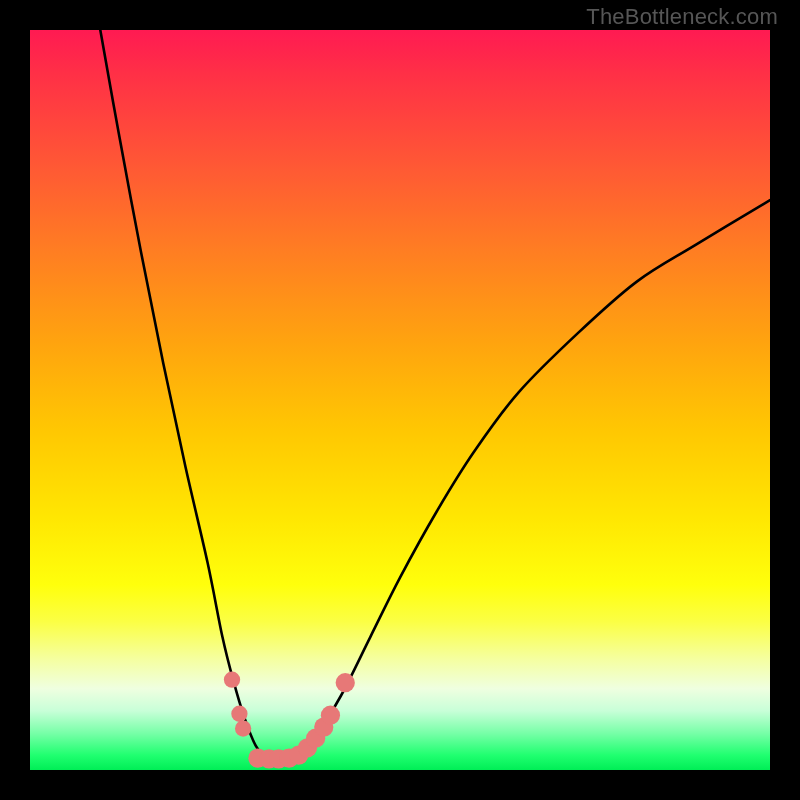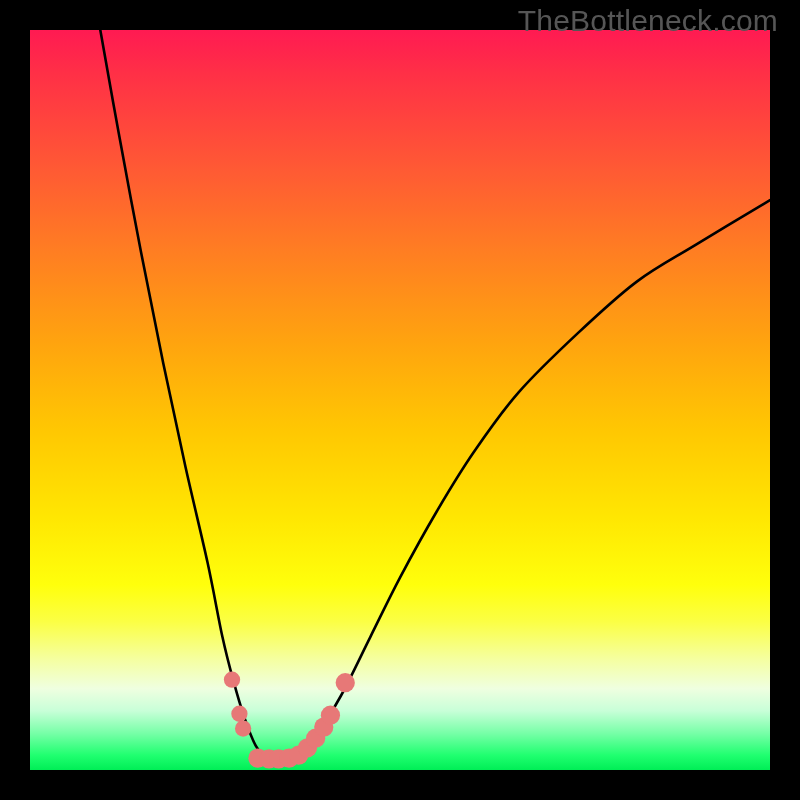--- a/index.html
+++ b/index.html
@@ -8,21 +8,21 @@
     width: 800px;
     height: 800px;
     background: #000;
     position: relative;
   }
   .watermark {
     position: absolute;
     top: 4px;
     right: 22px;
     font-family: Arial, Helvetica, sans-serif;
-    font-size: 30px;
+    font-size: 22px;
     color: #565656;
     letter-spacing: 0.2px;
     z-index: 5;
     font-weight: 400;
   }
   .plot-frame {
     position: absolute;
     left: 30px;
     top: 30px;
     width: 740px;

